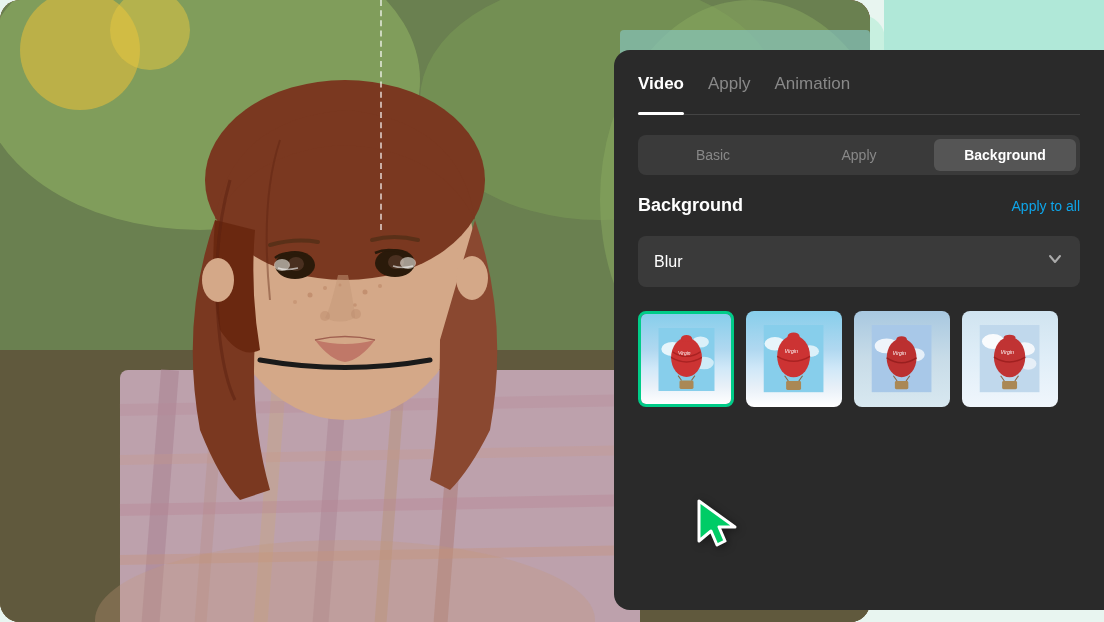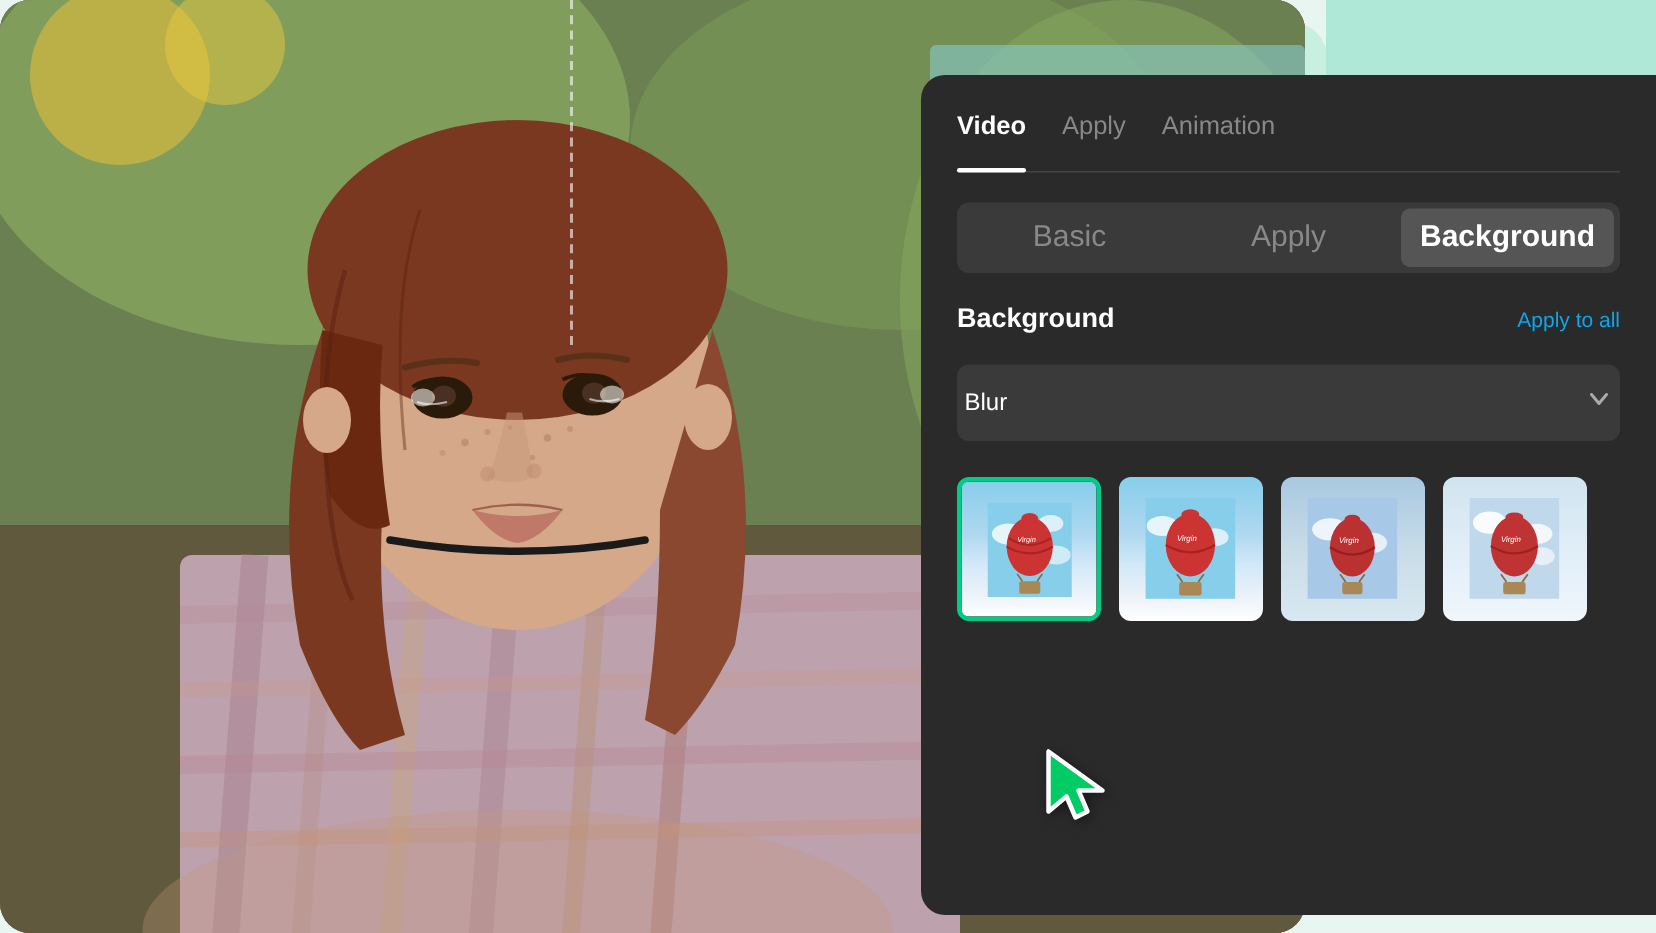--- a/index.html
+++ b/index.html
@@ -129,21 +129,21 @@
       background: #3a3a3a;
       border-radius: 8px;
       padding: 4px;
     }
 
     .sub-tab {
       flex: 1;
       text-align: center;
       padding: 8px 12px;
       border-radius: 6px;
-      font-size: 20px;
+      font-size: 14px;
       color: #888;
       cursor: pointer;
     }
 
     .sub-tab.active {
       background: #555;
       color: #ffffff;
       font-weight: 600;
     }
 
@@ -166,21 +166,21 @@
       cursor: pointer;
     }
 
     
     .dropdown {
       display: flex;
       align-items: center;
       justify-content: space-between;
       background: #3a3a3a;
       border-radius: 8px;
-      padding: 14px 5px;
+      padding: 14px 16px;
       cursor: pointer;
     }
 
     .dropdown-label {
       font-size: 16px;
       color: #ffffff;
     }
 
     .chevron-icon {
       color: #aaa;

